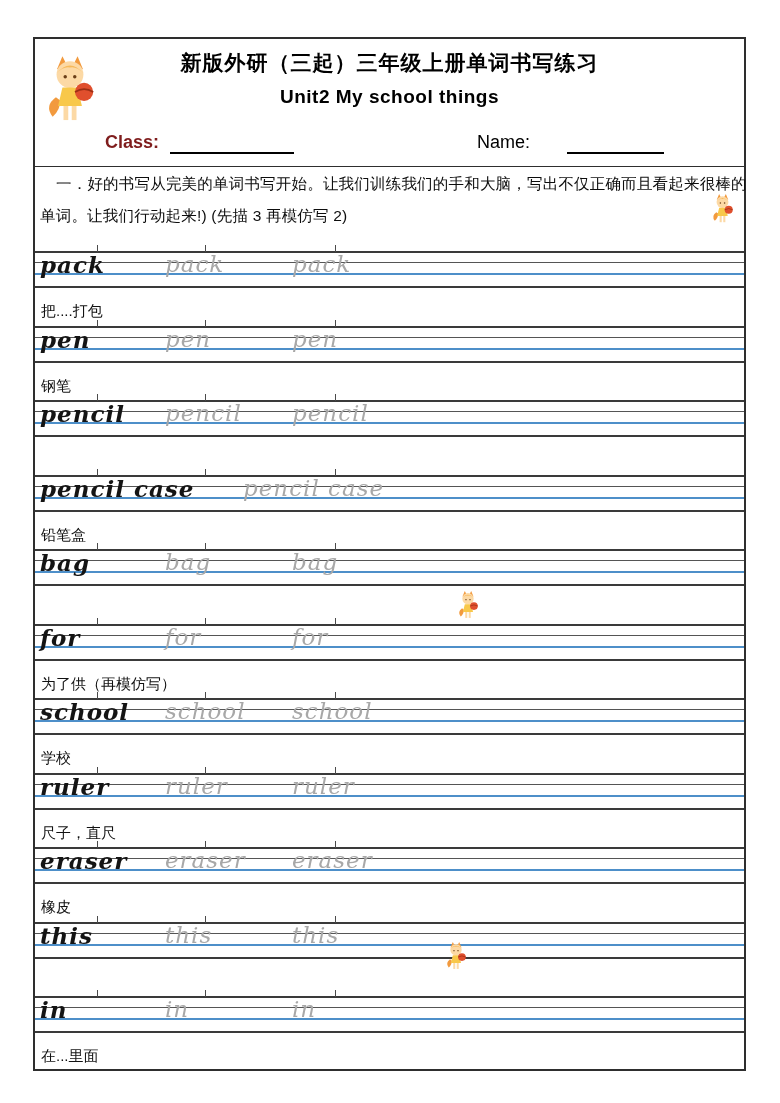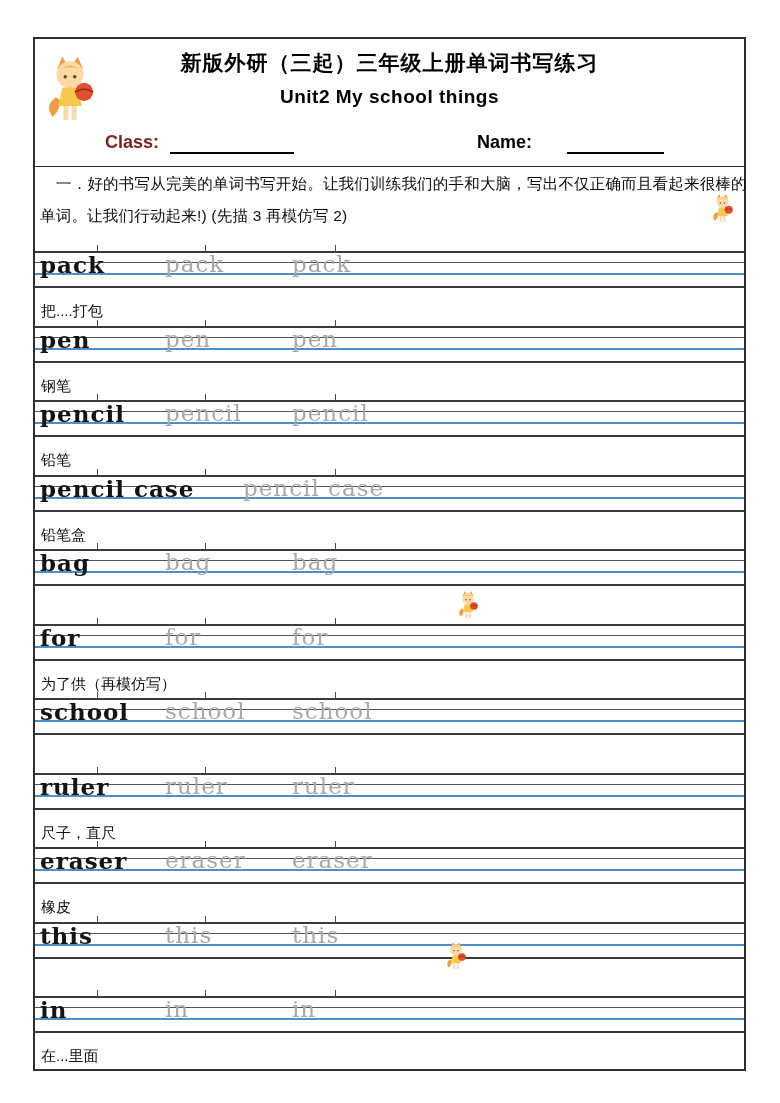--- a/index.html
+++ b/index.html
@@ -16,42 +16,42 @@
   .title{
     position:absolute;left:0;top:10px;width:100%;text-align:center;
     font-size:21px;font-weight:700;color:#000;letter-spacing:1px;
   }
   .subtitle{
     position:absolute;left:0;top:47px;width:100%;text-align:center;
     font-size:19px;font-weight:700;color:#000;letter-spacing:0.5px;
   }
   .cls-label{position:absolute;left:70px;top:93px;font-size:18px;font-weight:700;color:#7f1d1d;}
   .cls-line{position:absolute;left:135px;top:113px;width:124px;height:0;border-bottom:2px solid #000;}
-  .name-label{position:absolute;left:442px;top:93px;font-size:18px;font-weight:700;color:#000;}
+  .name-label{position:absolute;left:442px;top:93px;font-size:18px;font-weight:400;color:#000;}
   .name-line{position:absolute;left:532px;top:113px;width:97px;height:0;border-bottom:2px solid #000;}
   .divider{position:absolute;left:0;top:127px;width:100%;height:0;border-top:1.5px solid var(--line-dark,#2e2e2e);}
   
   .instr{position:absolute;left:0;top:128px;width:100%;height:84px;color:#0d0d0d;}
   .instr .ln1{position:absolute;left:21px;top:7px;width:698px;font-size:15.5px;letter-spacing:0.2px;}
   .instr .ln2{position:absolute;left:5px;top:39px;width:650px;font-size:15.5px;letter-spacing:0.2px;}
   .instr .fox{position:absolute;right:10px;top:26px;width:23px;height:31px;}
   
   .rows{position:absolute;left:0;top:212px;width:100%;}
   .block{position:relative;width:100%;height:74.5px;}
   .grid{position:relative;width:100%;height:37px;}
   .gl{position:absolute;left:0;width:100%;display:block;}
   .gl.l1{top:0;border-top:2px solid #3a3a3a;}
   .gl.l2{top:11px;border-top:1.2px solid #555;}
   .gl.l3{top:22px;border-top:2px solid var(--baseline-blue,#4d8fc9);}
   .gl.l4{top:35px;border-top:2px solid #3a3a3a;}
   .tick{position:absolute;top:-6px;width:1px;height:7px;background:#4a4a4a;}
   .tick.t1{left:62px;}.tick.t2{left:170px;}.tick.t3{left:300px;}
   .w{
     position:absolute;top:2px;white-space:nowrap;
-    font-family:"DejaVu Serif",serif;
+    font-family:"DejaVu Serif",serif;font-style:italic;
     font-size:23px;line-height:23px;letter-spacing:1px;
   }
   .w.main{left:5px;color:var(--ink,#141414);font-weight:700;}
   .w.trace{color:var(--trace-gray,#a8a8a8);font-weight:400;}
   .w.tr1{left:130px;}
   .w.tr2{left:257px;}
   .w.tr1.single{left:208px;}
   .meaning{
     position:absolute;left:0;top:37px;width:100%;height:47px;
     display:flex;align-items:center;padding-left:6px;box-sizing:border-box;
@@ -154,21 +154,20 @@
       <i class="gl l2"></i>
       <i class="gl l3"></i>
       <i class="gl l4"></i>
       <i class="tick t1"></i>
       <i class="tick t2"></i>
       <i class="tick t3"></i>
       <span class="w main">pencil</span>
       <span class="w trace tr1">pencil</span>
       <span class="w trace tr2">pencil</span>
     </div>
-    <div class="meaning">铅笔</div>
   </div>
 
   <div class="block">
     <div class="grid">
       <i class="gl l1"></i>
       <i class="gl l2"></i>
       <i class="gl l3"></i>
       <i class="gl l4"></i>
       <i class="tick t1"></i>
       <i class="tick t2"></i>
@@ -233,20 +232,21 @@
       <i class="gl l2"></i>
       <i class="gl l3"></i>
       <i class="gl l4"></i>
       <i class="tick t1"></i>
       <i class="tick t2"></i>
       <i class="tick t3"></i>
       <span class="w main">school</span>
       <span class="w trace tr1">school</span>
       <span class="w trace tr2">school</span>
     </div>
+    <div class="meaning">学校</div>
   </div>
 
   <div class="block">
     <div class="grid">
       <i class="gl l1"></i>
       <i class="gl l2"></i>
       <i class="gl l3"></i>
       <i class="gl l4"></i>
       <i class="tick t1"></i>
       <i class="tick t2"></i>

